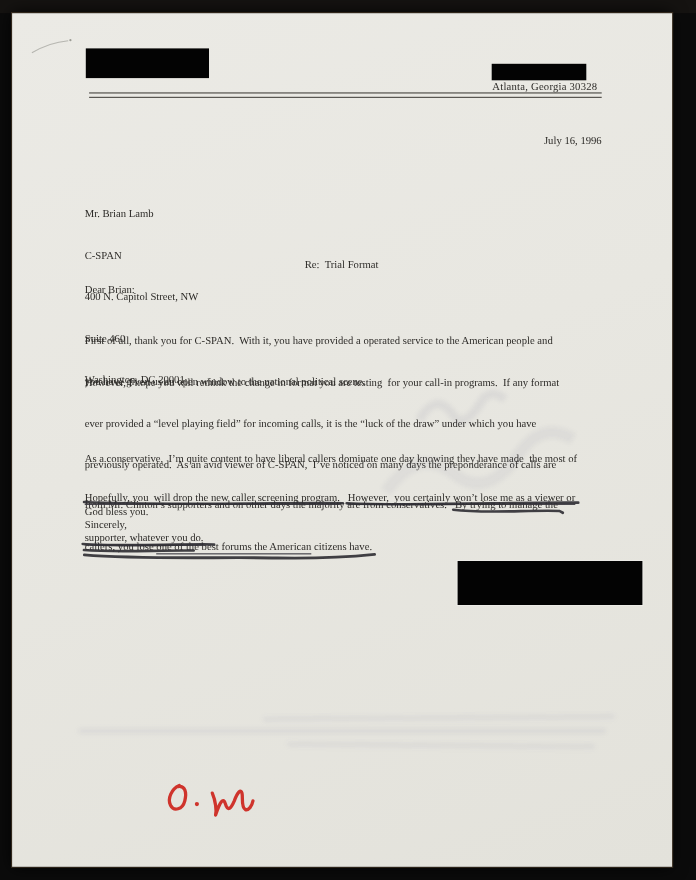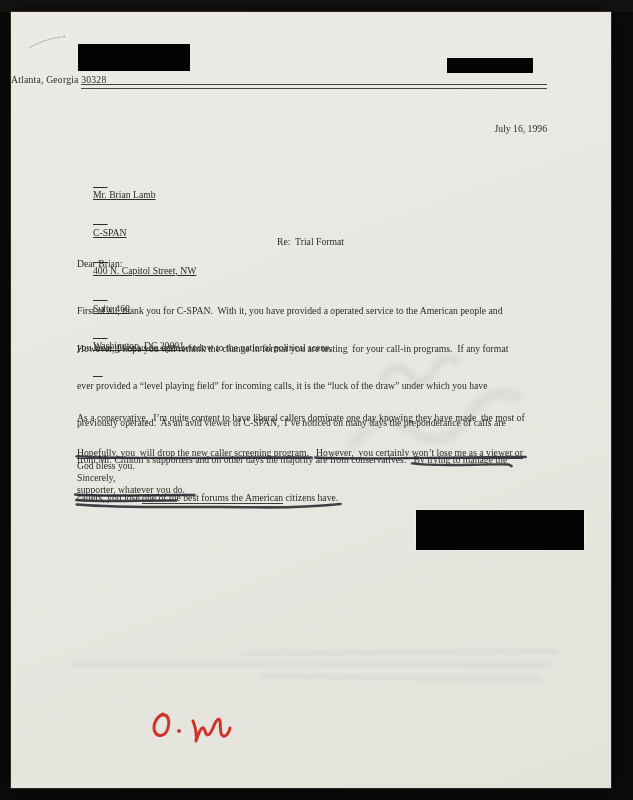--- a/index.html
+++ b/index.html
@@ -6,28 +6,28 @@
   .stage{position:relative;width:633px;height:800px;background:#0b0b0b;overflow:hidden;
          font-family:"Liberation Serif", serif;}
   .stage::before{content:"";position:absolute;left:0;top:0;right:0;height:12px;background:#151311;}
   .paper{position:absolute;left:11px;top:12px;width:600px;height:776px;
          background:linear-gradient(160deg,#ebeae5 0%,#e8e7e1 45%,#e3e2db 100%);
          box-shadow:0 0 0 1px rgba(180,140,90,.25), 0 0 14px rgba(0,0,0,.9);}
   .redact{position:absolute;background:#030303;}
   .r1{left:67px;top:32px;width:112px;height:27px;}
   .r2{left:436px;top:46px;width:86px;height:15px;}
   .r3{left:405px;top:498px;width:168px;height:40px;box-shadow:0 0 0 1px rgba(255,255,255,.25);}
-  .city{position:absolute;left:0;top:62px;width:532px;text-align:left;
+  .city{position:absolute;left:0;top:62px;width:532px;text-align:right;
         font-size:7.5px;color:#3b3a36;letter-spacing:.2px;}
   .rules{position:absolute;left:70px;top:72px;width:466px;}
   .rules .rl1{border-top:1.9px solid #47443f;margin-bottom:3.2px;}
   .rules .rl2{border-top:1.6px solid #4a4742;}
   .txt{color:#2d2b28;font-size:9.7px;line-height:12.4px;white-space:pre;}
   .date{position:absolute;left:0;top:111px;width:536px;text-align:right;}
-  .recipient{position:absolute;left:82px;top:152px;line-height:12.6px;text-decoration:underline;}
+  .recipient{position:absolute;left:66px;top:152px;line-height:12.6px;}
   .subject{position:absolute;left:266px;top:224px;}
   .blk{position:absolute;left:66px;}
   .salutation{top:246px;} .p1{top:268px;} .p2{top:306px;} .p3{top:375px;} .p4{top:410px;}
   .blessing{top:448px;} .valediction{top:460px;}
   .hu{position:relative;}
   .hu > svg{position:absolute;left:-3px;width:calc(100% + 8px);height:11px;overflow:visible;pointer-events:none;}
   .hu > svg path{fill:none;stroke:#2e2d33;stroke-width:2.4;stroke-linecap:round;opacity:.9;}
   .u4b > svg{bottom:-5px;} .u5 > svg{bottom:-7px;} .u5 > svg path{stroke-width:2.6;}
   .up4 > svg{bottom:-5px;} .up4c > svg{bottom:-9px;height:13px;}
   .tight{border-bottom:1.1px solid #3a3840;}

